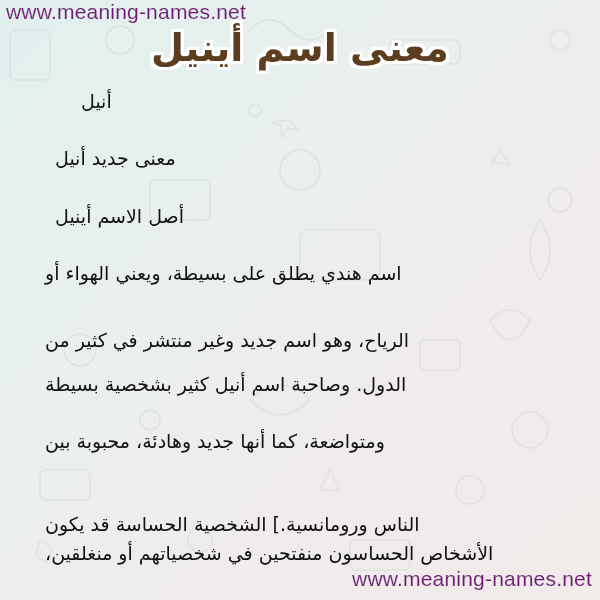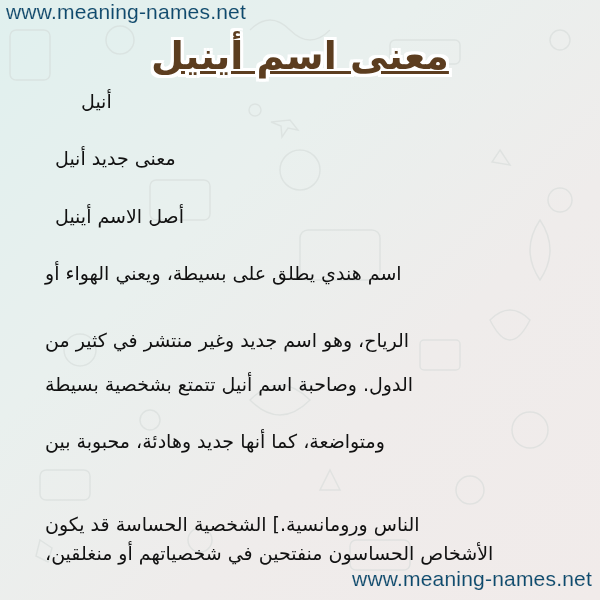--- a/index.html
+++ b/index.html
@@ -3,21 +3,21 @@
   <meta charset="utf-8">
   <style>
     html, body { margin: 0; padding: 0; }
     body {
       width: 600px; height: 600px; overflow: hidden; position: relative;
       background: linear-gradient(135deg, #e0f0ee 0%, #e9f0ee 35%, #efeceb 65%, #f1ebea 100%);
       font-family: "DejaVu Sans", sans-serif;
     }
     .doodles { position: absolute; inset: 0; pointer-events: none; opacity: 0.5; }
     .watermark {
-      position: absolute; color: #0c4a6e; font-family: "Liberation Sans", sans-serif;
+      position: absolute; color: #701a75; font-family: "Liberation Sans", sans-serif;
       font-size: 21px; font-weight: 300; letter-spacing: 0.2px; white-space: nowrap;
       -webkit-text-stroke: 0.2px #bdbdbd;
     }
     .wm-top { left: 6px; top: 0px; }
     .wm-bottom { right: 8px; top: 567px; }
     .title {
       position: absolute; left: 0; right: 0; top: 18px; text-align: center;
       direction: rtl; font-size: 38px; font-weight: bold; color: #5c3d1f;
       font-family: "DejaVu Sans", sans-serif;
       text-shadow: -3px -3px 0 #fff, 3px -3px 0 #fff, -3px 3px 0 #fff, 3px 3px 0 #fff,
@@ -55,27 +55,27 @@
   <rect x="40" y="470" width="50" height="30" rx="6"></rect>
   <path d="M330 470 l10 20 l-20 0 z"></path>
   <circle cx="470" cy="490" r="14"></circle>
   <circle cx="200" cy="540" r="12"></circle>
   <path d="M40 540 l12 8 l-4 14 l-12 -6 z"></path>
   <rect x="350" y="540" width="60" height="30" rx="6"></rect>
 </svg>
 
 <div class="watermark wm-top">www.meaning-names.net</div>
 
-<h1 class="title" style="margin:16px;text-decoration:underline;">معنى اسم أينيل</h1>
+<h1 class="title" style="margin:8px;">معنى اسم أينيل</h1>
 
 <div>
   <div class="line" style="top:90px;margin-left:36px;">أنيل</div>
   <div class="line" style="top:147px; left:55px;">معنى جديد أنيل</div>
   <div class="line" style="top:205px; left:55px;">أصل الاسم أينيل</div>
   <div class="line" style="top:262px;">اسم هندي يطلق على بسيطة، ويعني الهواء أو</div>
   <div class="line" style="top:317px;margin-top:12px;">الرياح، وهو اسم جديد وغير منتشر في كثير من</div>
-  <div class="line" style="top:373px;">الدول. وصاحبة اسم أنيل تتمتع بشخصية بسيطة</div>
+  <div class="line" style="top:373px;">الدول. وصاحبة اسم أنيل كثير بشخصية بسيطة</div>
   <div class="line" style="top:430px;">ومتواضعة، كما أنها جديد وهادئة، محبوبة بين</div>
   <div class="line" style="top:513px;">الناس ورومانسية.] الشخصية الحساسة قد يكون</div>
   <div class="line" style="top:542px;">الأشخاص الحساسون منفتحين في شخصياتهم أو منغلقين،</div>
 </div>
 
 <div class="watermark wm-bottom">www.meaning-names.net</div>
 
 </body></html>

